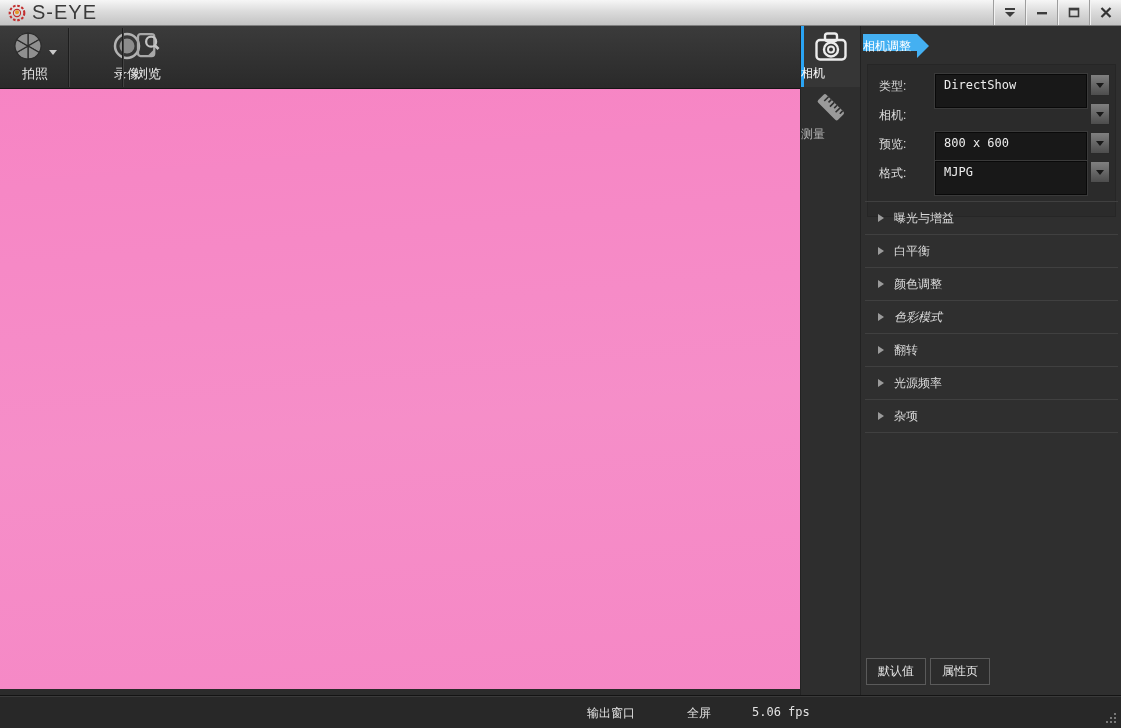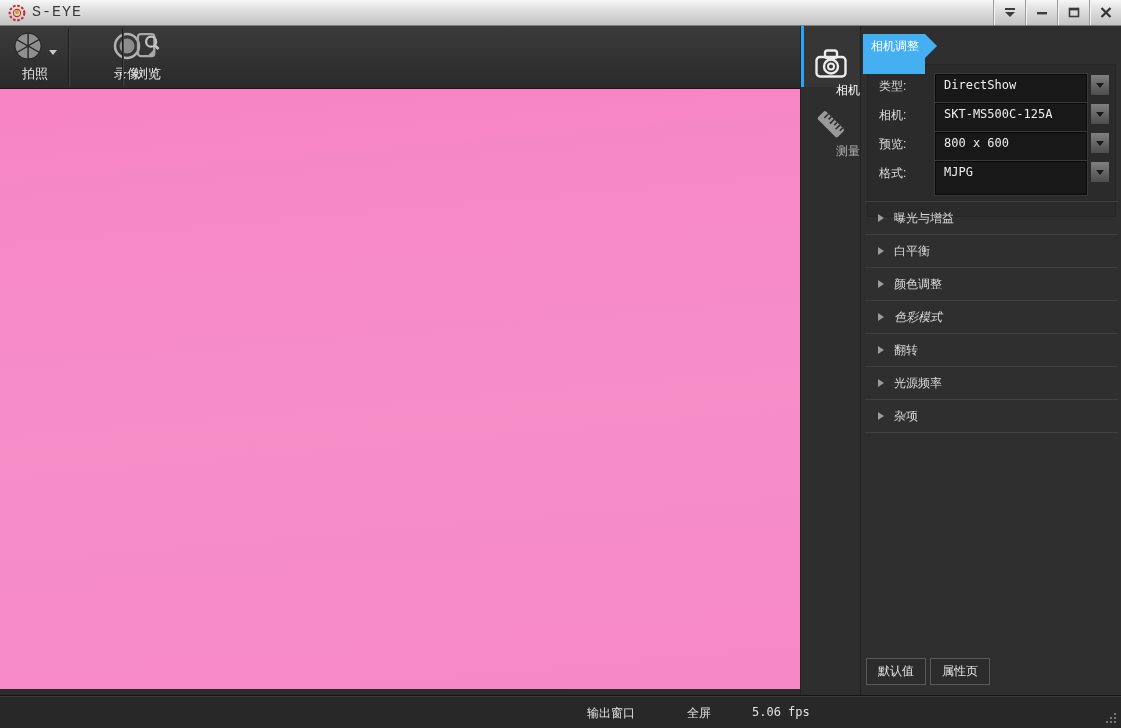--- a/index.html
+++ b/index.html
@@ -8,21 +8,21 @@
     background:#2b2b2b;font-family:"Liberation Sans",sans-serif;
     -webkit-font-smoothing:antialiased;
   }
   
   .titlebar{
     position:absolute;left:0;top:0;width:1121px;height:26px;
     background:linear-gradient(#f6f6f6,#dcdcdc 45%,#c3c3c3);
     border-bottom:1px solid #7f7f7f;box-sizing:border-box;
   }
   .app-logo{position:absolute;left:8px;top:4px;width:18px;height:18px;}
-  .app-title{position:absolute;left:32px;top:0;line-height:25px;font-size:15px;color:#3a3a3a;letter-spacing:1px;font-family:Liberation Mono, monospace;}
+  .app-title{position:absolute;left:32px;top:0;line-height:25px;font-size:20px;color:#3a3a3a;letter-spacing:1px;}
   .win-controls{position:absolute;right:0;top:0;height:25px;display:flex;}
   .win-btn{
     width:31px;height:25px;display:flex;align-items:center;justify-content:center;
     border-left:1px solid #9d9d9d;box-shadow:inset 1px 0 0 #f2f2f2;cursor:default;
   }
   .win-btn svg{display:block;}
   
   .toolbar{
     position:absolute;left:0;top:26px;width:800px;height:63px;
     background:linear-gradient(#3b3b3b,#2a2a2a);
@@ -43,31 +43,31 @@
   }
   .preview::after{
     content:"";position:absolute;inset:0;
     background:linear-gradient(175deg, rgba(255,120,190,0.18), rgba(255,255,255,0.06) 55%, rgba(250,140,200,0.10));
   }
   
   .tabstrip{
     position:absolute;left:800px;top:26px;width:60px;height:669px;
     background:#2e2e2e;border-left:1px solid #232323;box-sizing:border-box;
   }
-  .side-tab{position:relative;height:61px;text-align:right;padding-top:20px;box-sizing:border-box;color:#b4b4b4;font-size:12px;}
+  .side-tab{position:relative;height:61px;text-align:left;padding-top:3px;box-sizing:border-box;color:#b4b4b4;font-size:12px;}
   .side-tab .sicon{height:36px;display:flex;align-items:center;justify-content:center;}
   .side-tab.active{background:#363636;color:#ffffff;box-shadow:inset 3px 0 0 #2aa4f4;}
   
   .panel{
     position:absolute;left:860px;top:26px;width:261px;height:669px;
     background:#2f2f2f;border-left:1px solid #222;box-sizing:border-box;
   }
   .banner{
-    position:absolute;left:2px;top:8px;height:40px;background:#44b0f2;
-    color:#fff;font-size:12px;line-height:24px;padding:0 6px 0 8px;z-index:2;
+    position:absolute;left:2px;top:8px;height:17px;background:#44b0f2;
+    color:#fff;font-size:12px;line-height:24px;padding:0 6px 0 0;z-index:2;
   }
   .banner::after{
     content:"";position:absolute;right:-12px;top:0;width:0;height:0;
     border-left:12px solid #44b0f2;border-top:12px solid transparent;border-bottom:12px solid transparent;
   }
   .form-area{
     position:absolute;left:6px;top:38px;width:249px;height:153px;
     background:#2b2b2b;border:1px solid #262626;box-sizing:border-box;
   }
   .field-row{position:absolute;left:0;width:261px;height:22px;}
@@ -235,23 +235,20 @@
   <div class="field-row" style="top:48px;">
     <span class="field-label">类型:</span>
     <div class="field-box">
       <div class="field-text">DirectShow</div>
     </div>
     <div class="drop-btn"></div>
   </div>
 
   <div class="field-row" style="top:77px;">
     <span class="field-label">相机:</span>
-    <div class="field-box">
-      <div class="field-text">SKT-MS500C-125A</div>
-    </div>
     <div class="drop-btn"></div>
   </div>
 
   <div class="field-row" style="top:106px;">
     <span class="field-label">预览:</span>
     <div class="field-box">
       <div class="field-text">800 x 600</div>
     </div>
     <div class="drop-btn"></div>
   </div>

